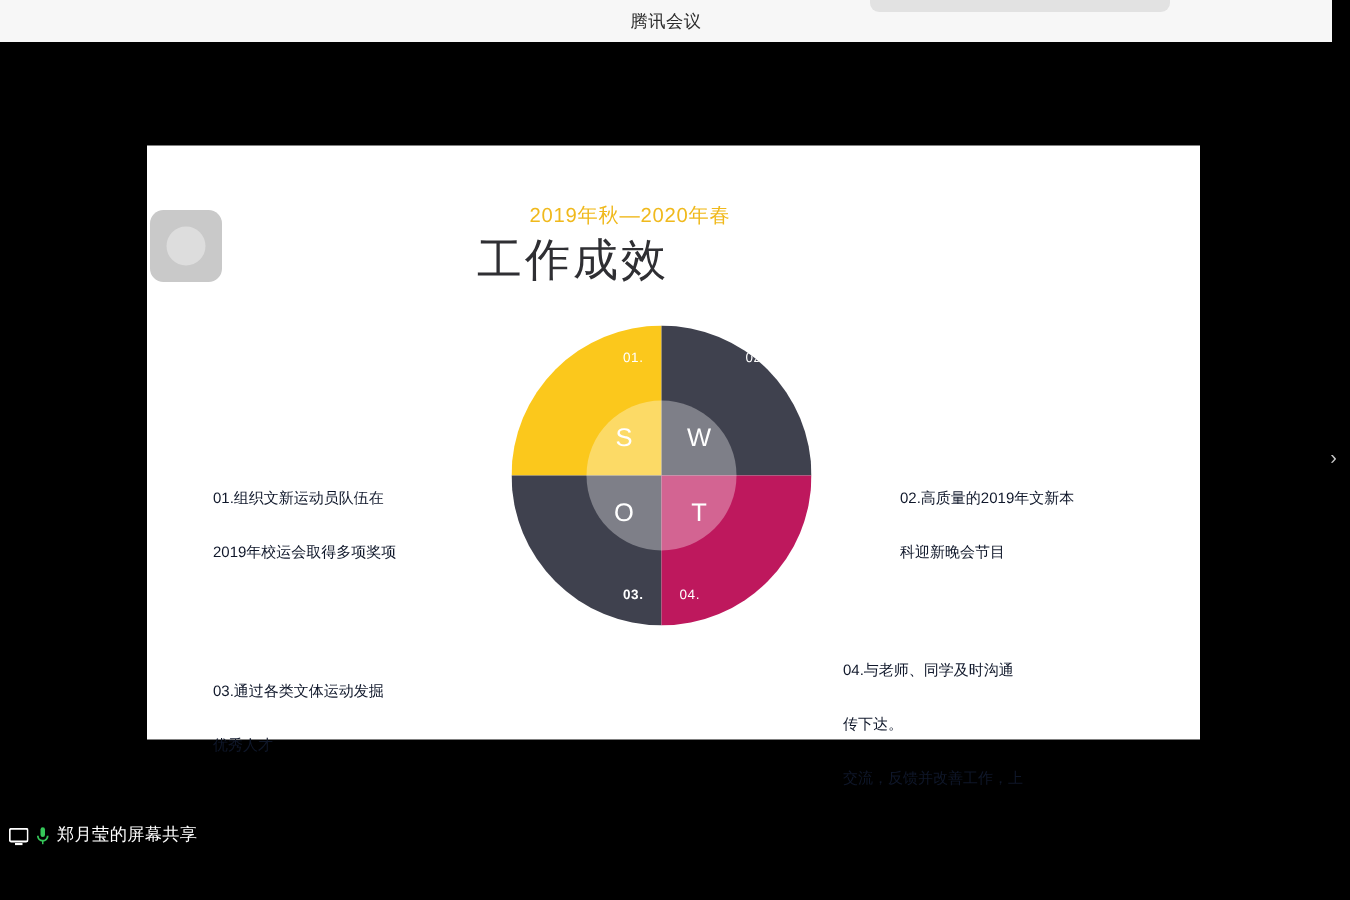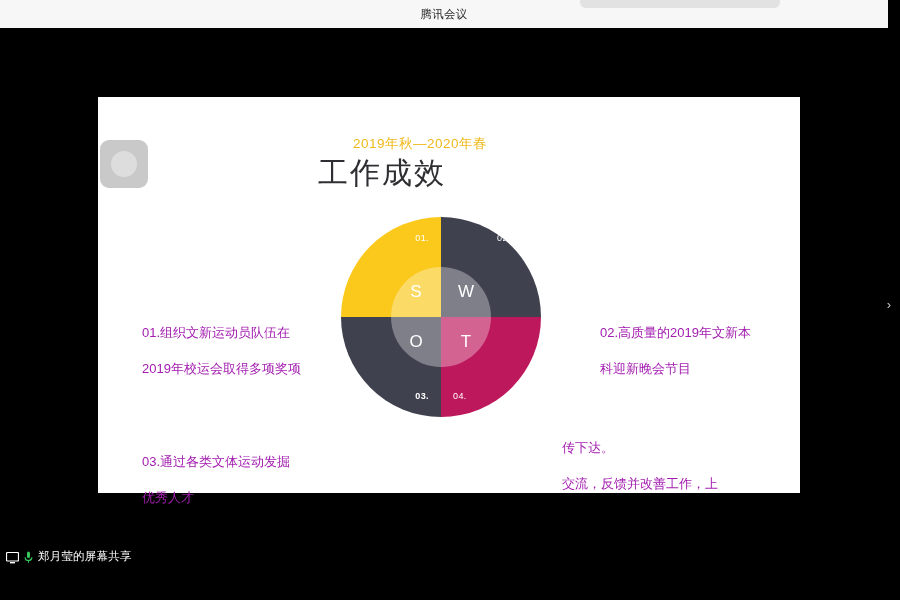--- a/index.html
+++ b/index.html
@@ -99,22 +99,22 @@
     width: 568px;
     text-align: center;
     font-size: 30px;
     color: #2f2f33;
     letter-spacing: 2px;
   }
 
   
   .txt-block {
     position: absolute;
-    font-size: 13px;
-    color: #a21caf;
+    font-size: 10px;
+    color: #0f172a;
     line-height: 36px;
     white-space: nowrap;
   }
   .tb-01 { left: 44px;  top: 218px; }
   .tb-03 { left: 44px;  top: 347px; }
   .tb-02 { left: 464px; top: 218px; margin-left: 38px; }
   .tb-04 { left: 464px; top: 333px; }
 
   
   .swot {
@@ -232,20 +232,21 @@
       <div>03.通过各类文体运动发掘</div>
       <div>优秀人才</div>
     </div>
 
     <div class="txt-block tb-02">
       <div>02.高质量的2019年文新本</div>
       <div>科迎新晚会节目</div>
     </div>
 
     <div class="txt-block tb-04">
+      <div>04.与老师、同学及时沟通</div>
       <div>传下达。</div>
       <div>交流，反馈并改善工作，上</div>
     </div>
 
     <div class="swot">
       <div class="quad q-tl" style="background:#fbc81c">
         <span class="q-num">01.</span>
       </div>
       <div class="quad q-tr" style="background:#3f414e">
         <span class="q-num">02.</span>

